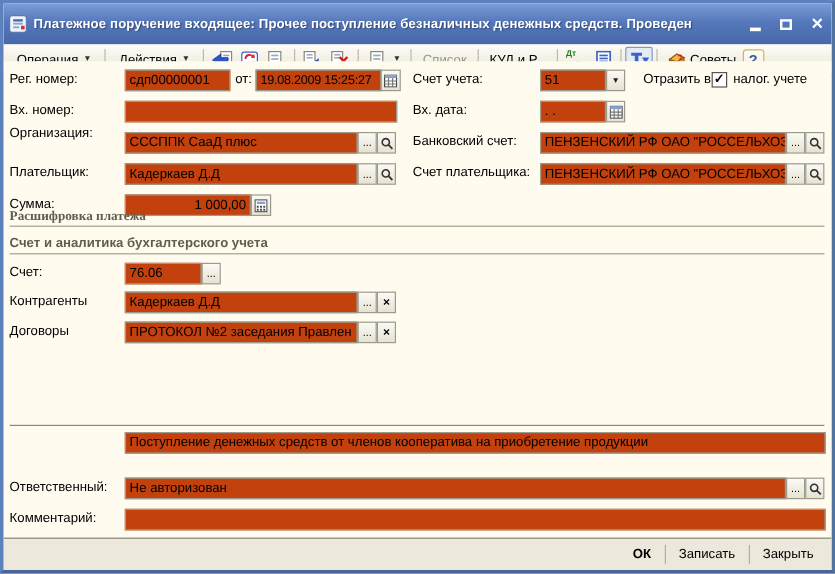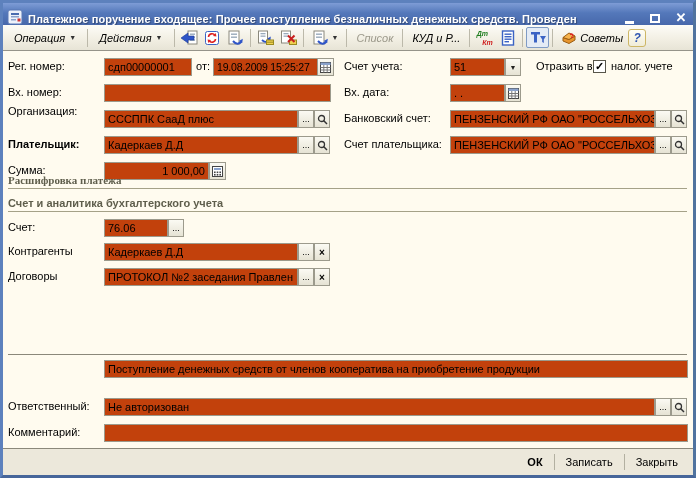--- a/index.html
+++ b/index.html
@@ -13,23 +13,23 @@
     position:relative;
     width:696px; height:478px;
     border:3px solid #5d81bd;
     border-right-color:#50739f;
     border-bottom-color:#47669a;
     background:#fffbef;
     overflow:hidden;
   }
   
   .titlebar {
-    height:22px;
+    height:34px;
     background:linear-gradient(180deg,#7e9cd6 0%,#5478ba 45%,#4768ab 100%);
-    display:flex; align-items:flex-end;
+    display:flex; align-items:center;
     padding:0 5px 0 4px;
     color:#fff;
   }
   .titlebar .app-icon { width:16px; height:16px; margin-right:5px; flex:0 0 auto; }
   .title-text {
     flex:1 1 auto;
     font-size:11px; font-weight:bold;
     white-space:nowrap; overflow:hidden;
     letter-spacing:.1px;
     text-shadow:1px 1px 1px rgba(0,0,0,.35);
@@ -42,21 +42,20 @@
   .wc-close { color:#fff; font-size:13px; font-weight:bold; line-height:14px; }
   
   .toolbar {
     height:26px;
     background:linear-gradient(180deg,#fdfcf7 0%,#f1eee2 60%,#e7e4d6 100%);
     border-bottom:1px solid #96948a;
     display:flex; align-items:center;
     padding:0 3px;
     font-size:11px;
     color:#000;
-    font-style:italic;
   }
   .tb-menu {
     display:inline-flex; align-items:center; gap:4px;
     padding:3px 7px; border:1px solid transparent; border-radius:2px;
     white-space:nowrap;
   }
   .caret { font-size:7px; color:#333; }
   .tb-sep { width:1px; height:18px; background:#bcb9aa; margin:0 3px; flex:0 0 auto; }
   .tb-btn {
     width:23px; height:21px;
@@ -347,21 +346,21 @@
     <span class="sbtn" style="left:652px;top:59px;">...</span>
     <span class="sbtn" style="left:668px;top:59px;">
       <span>
         <svg width="11" height="11" viewBox="0 0 11 11">
             <circle cx="4.5" cy="4.5" r="3" fill="none" stroke="#333" stroke-width="1.3"></circle>
             <line x1="6.8" y1="6.8" x2="10" y2="10" stroke="#333" stroke-width="1.5"></line>
           </svg>
       </span>
     </span>
 
-    <span class="lbl" style="left:5px;top:87px;font-weight:bold;">Плательщик:</span>
+    <span class="lbl" style="left:5px;top:87px;">Плательщик:</span>
     <div class="fld" style="left:101px;top:85px;width:194px;">Кадеркаев Д.Д</div>
     <span class="sbtn" style="left:295px;top:85px;">...</span>
     <span class="sbtn" style="left:311px;top:85px;">
       <span>
         <svg width="11" height="11" viewBox="0 0 11 11">
             <circle cx="4.5" cy="4.5" r="3" fill="none" stroke="#333" stroke-width="1.3"></circle>
             <line x1="6.8" y1="6.8" x2="10" y2="10" stroke="#333" stroke-width="1.5"></line>
           </svg>
       </span>
     </span>

